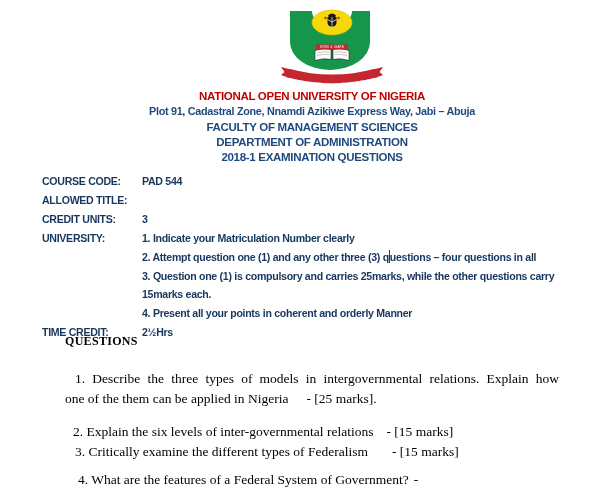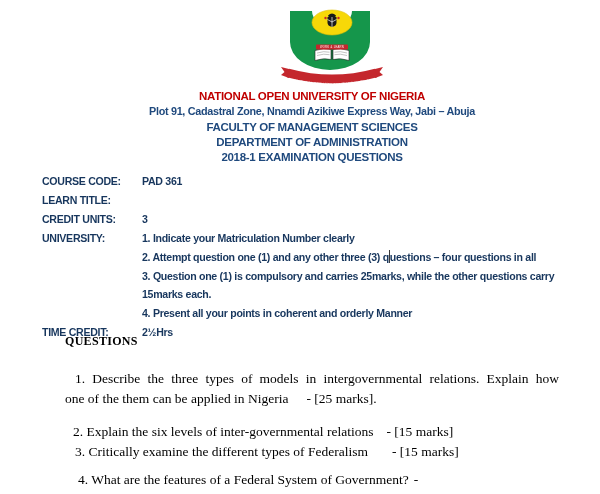--- a/index.html
+++ b/index.html
@@ -95,24 +95,24 @@
   <div class="university">NATIONAL OPEN UNIVERSITY OF NIGERIA</div>
   <div class="address">Plot 91, Cadastral Zone, Nnamdi Azikiwe Express Way, Jabi – Abuja</div>
   <div>FACULTY OF MANAGEMENT SCIENCES</div>
   <div>DEPARTMENT OF ADMINISTRATION</div>
   <div>2018-1 EXAMINATION QUESTIONS</div>
 </div>
 
 <div class="info">
   <div class="row">
     <span class="label">COURSE CODE:</span>
-    <span>PAD 361</span>
+    <span>PAD 544</span>
   </div>
   <div class="row">
-    <span class="label">LEARN TITLE:</span>
+    <span class="label">ALLOWED TITLE:</span>
   </div>
   <div class="row">
     <span class="label">CREDIT UNITS:</span>
     <span>3</span>
   </div>
   <div class="row">
     <span class="label">UNIVERSITY:</span>
     <div class="items">
       <div>1. Indicate your Matriculation Number clearly</div>
       <div><span>2. Attempt question one (1) and any other three (3) q</span><span class="caret"></span><span>uestions –  four questions in all</span></div>

